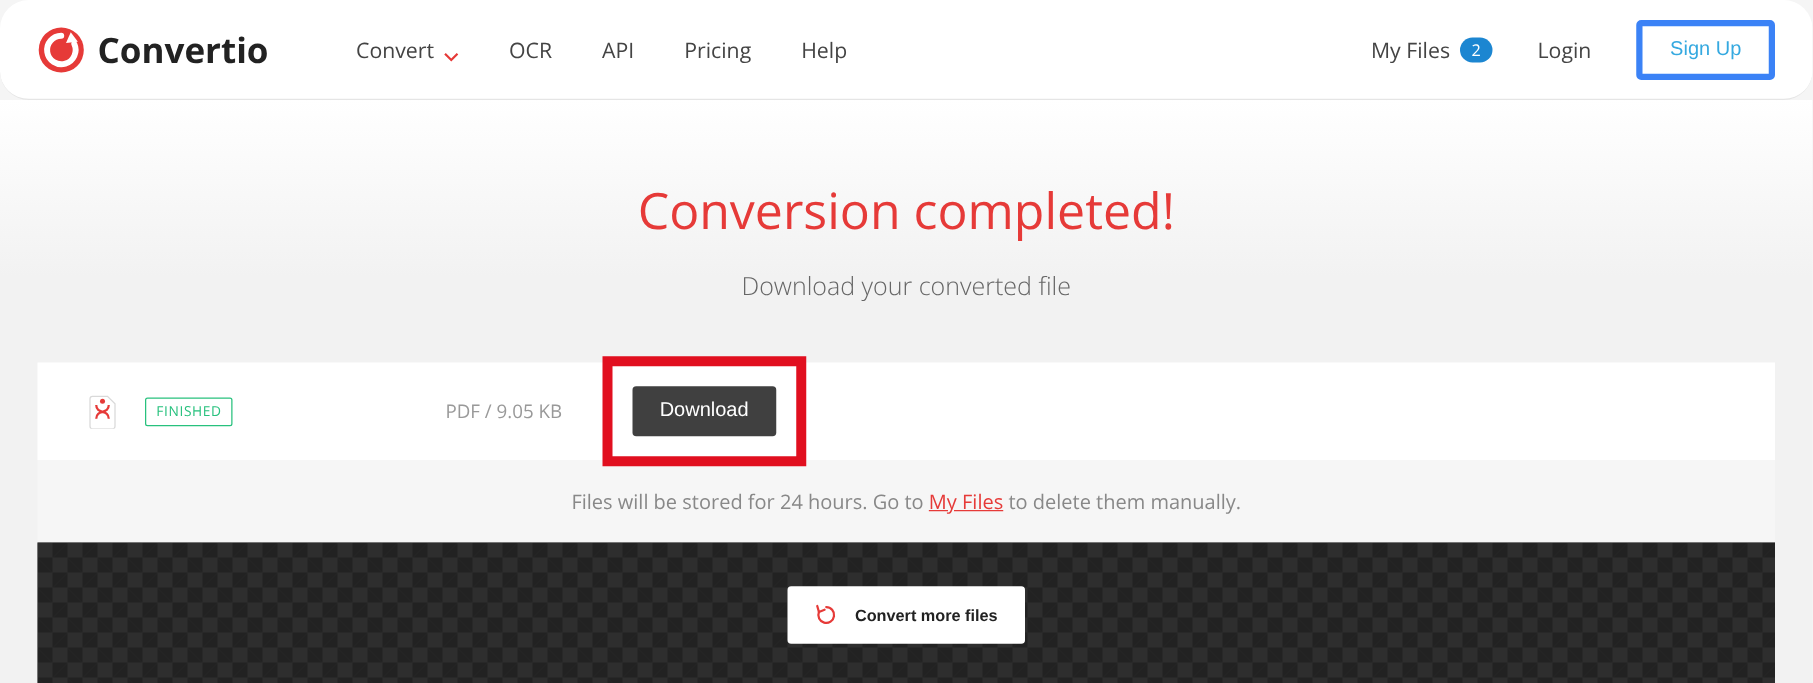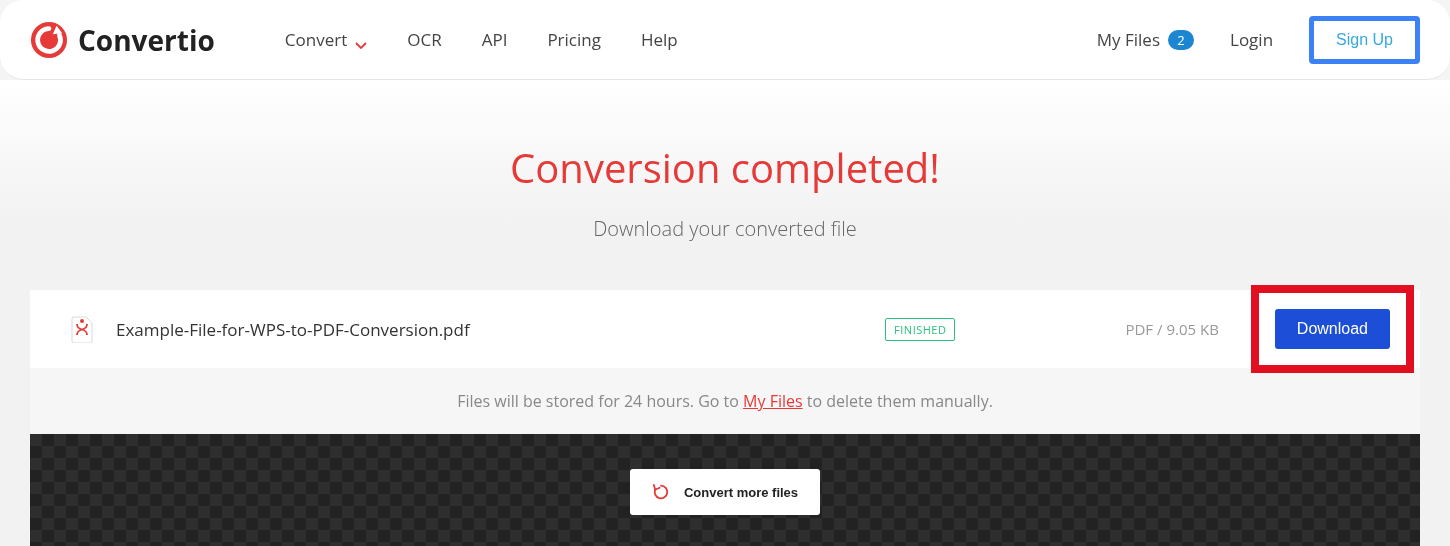--- a/index.html
+++ b/index.html
@@ -132,21 +132,21 @@
   .file-meta {
     color: #999;
     font-size: 15px;
     margin-right: 56px;
   }
   .download-wrap {
     position: relative;
     display: inline-block;
   }
   .download-btn {
-    background: #1d4ed8;
+    background: #404040;
     color: #fff;
     border: none;
     padding: 11px 22px;
     font-size: 16px;
     border-radius: 3px;
     cursor: pointer;
   }
   .download-highlight {
     position: absolute;
     top: -24px;
@@ -244,21 +244,20 @@
   <div class="subtitle">Download your converted file</div>
 
   <div class="file-row">
     <span class="file-icon">
       <svg viewBox="0 0 24 28">
         <path d="M4 2 h12 l6 6 v18 a2 2 0 0 1 -2 2 h-16 a2 2 0 0 1 -2 -2 v-22 a2 2 0 0 1 2 -2 z" fill="none" stroke="#d9d9d9" stroke-width="1"></path>
         <path d="M7 9 c0 8 10 3 10 11 M17 9 c0 8 -10 3 -10 11" fill="none" stroke="#e63a38" stroke-width="1.8"></path>
         <path d="M12 6 l0 0" stroke="#e63a38" stroke-width="4" stroke-linecap="round"></path>
       </svg>
     </span>
-    <div class="file-name">Example-File-for-WPS-to-PDF-Conversion.pdf</div>
     <div class="status-chip">FINISHED</div>
     <div class="file-meta">PDF / 9.05 KB</div>
     <div class="download-wrap">
       <button class="download-btn">Download</button>
       <div class="download-highlight"></div>
     </div>
   </div>
 
   <div class="note-row">
     <span>Files will be stored for 24 hours. Go to </span><a>My Files</a><span> to delete them manually.</span>

